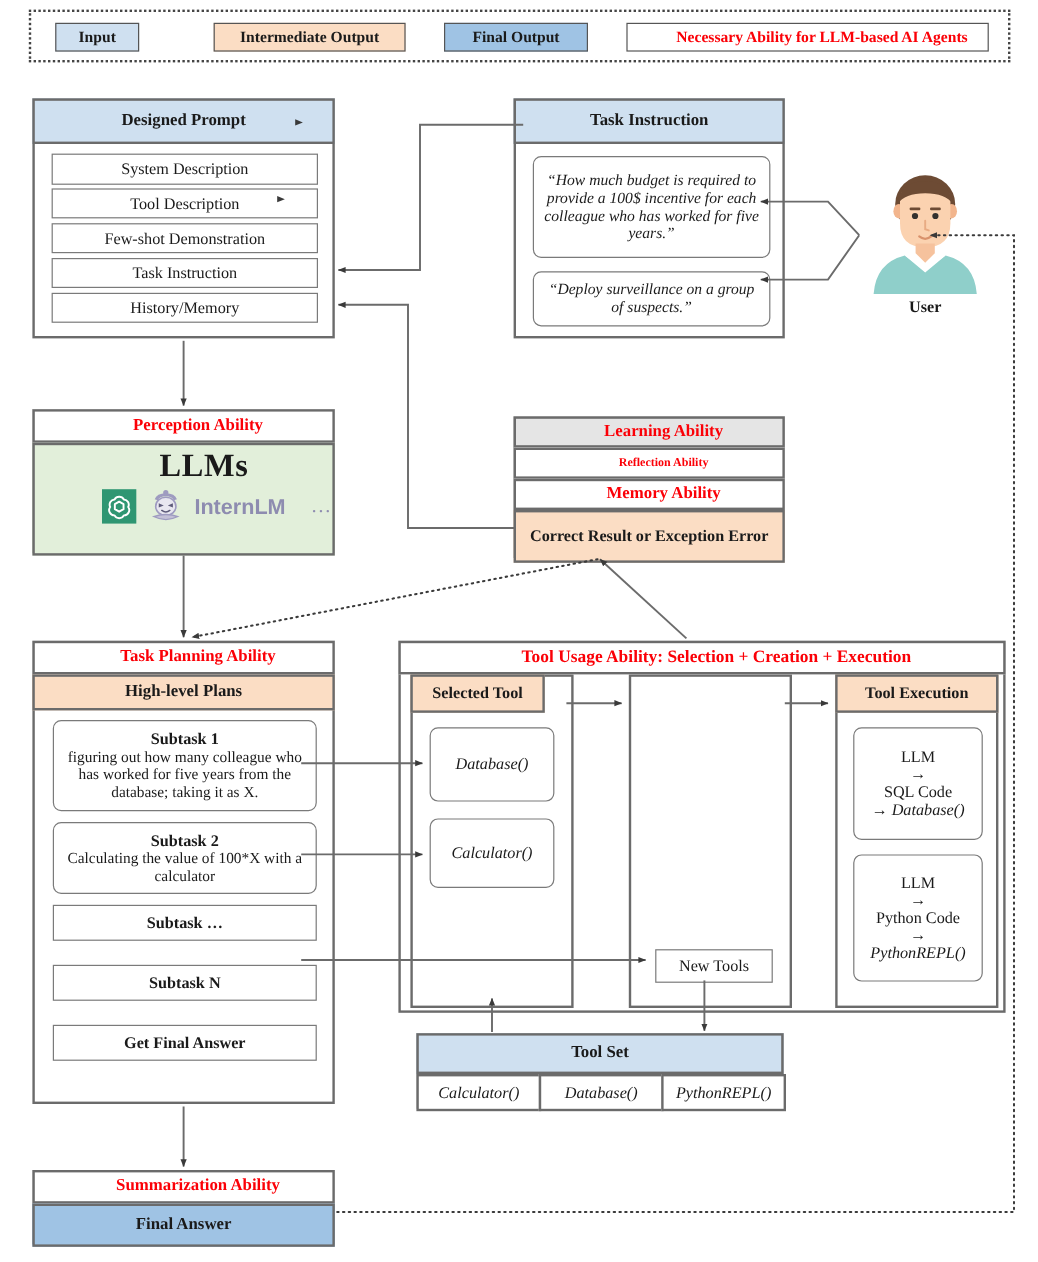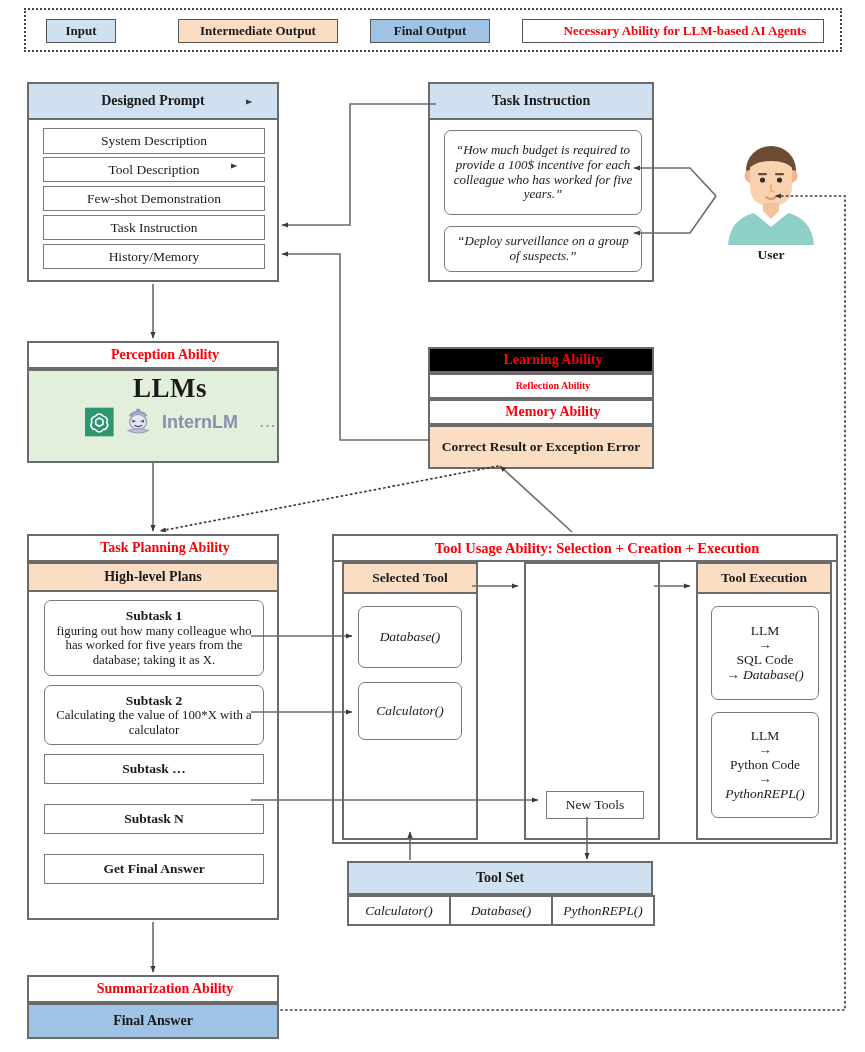--- a/index.html
+++ b/index.html
@@ -145,21 +145,21 @@
           <path d="M14 21 q4 3 8 0" stroke="#5d5b7a" stroke-width="1.5" fill="none" stroke-linecap="round"></path>
           <path d="M6 27 q12 -4 24 0 q-12 6 -24 0 z" fill="#c3c0d6" stroke="#9e9bc0" stroke-width="1.3"></path>
         </svg>
         <span style="font-family:'Liberation Sans',sans-serif;font-size:18px;font-weight:bold;color:#8e8cb0;">InternLM</span>
         <span style="font-size:17px;color:#8e8cb0;margin-left:12px;letter-spacing:1px;">…</span>
       </div>
     </div>
   </div>
 
   <div class="box" style="left:428px;top:347px;width:226px;height:118px;">
-    <div class="ttl" style="position:absolute;left:-2px;top:-2px;width:226px;height:26px;border:2px solid #6b6b6b;background:#000000;font-size:14px;">
+    <div class="ttl" style="position:absolute;left:-2px;top:-2px;width:226px;height:26px;border:2px solid #6b6b6b;background:#e5e5e5;font-size:14px;">
       <span class="red">Learning Ability</span>
     </div>
     <div class="ttl" style="position:absolute;left:-2px;top:24px;width:226px;height:26px;border:2px solid #6b6b6b;background:#fff;font-size:10px;">
       <span class="red">Reflection Ability</span>
     </div>
     <div class="ttl" style="position:absolute;left:-2px;top:50px;width:226px;height:26px;border:2px solid #6b6b6b;background:#fff;font-size:14px;">
       <span class="red">Memory Ability</span>
     </div>
     <div class="ttl peach" style="position:absolute;left:-2px;top:76px;width:226px;height:44px;border:2px solid #6b6b6b;font-size:13.5px;padding:0 8px;">
       <span>Correct Result or Exception Error</span>
@@ -192,21 +192,21 @@
       <span>Get Final Answer</span>
     </div>
   </div>
 
   <div class="box" style="left:332px;top:534px;width:506px;height:310px;">
     <div class="ttl" style="position:absolute;left:-2px;top:-2px;width:506px;height:28px;border:2px solid #6b6b6b;background:#fff;font-size:14.5px;">
       <span class="red">Tool Usage Ability: Selection + Creation + Execution</span>
     </div>
 
     <div class="box" style="left:8px;top:26px;width:136px;height:278px;">
-      <div class="ttl peach" style="position:absolute;left:-2px;top:-2px;width:136px;height:32px;border:2px solid #6b6b6b;font-size:13.5px;">
+      <div class="ttl peach" style="position:absolute;left:-2px;top:-2px;width:112px;height:32px;border:2px solid #6b6b6b;font-size:13.5px;">
         <span>Selected Tool</span>
       </div>
       <div class="inner rnd ital" style="left:14px;top:42px;width:104px;height:62px;font-size:13.5px;">
         <span>Database()</span>
       </div>
       <div class="inner rnd ital" style="left:14px;top:118px;width:104px;height:58px;font-size:13.5px;">
         <span>Calculator()</span>
       </div>
     </div>
 

